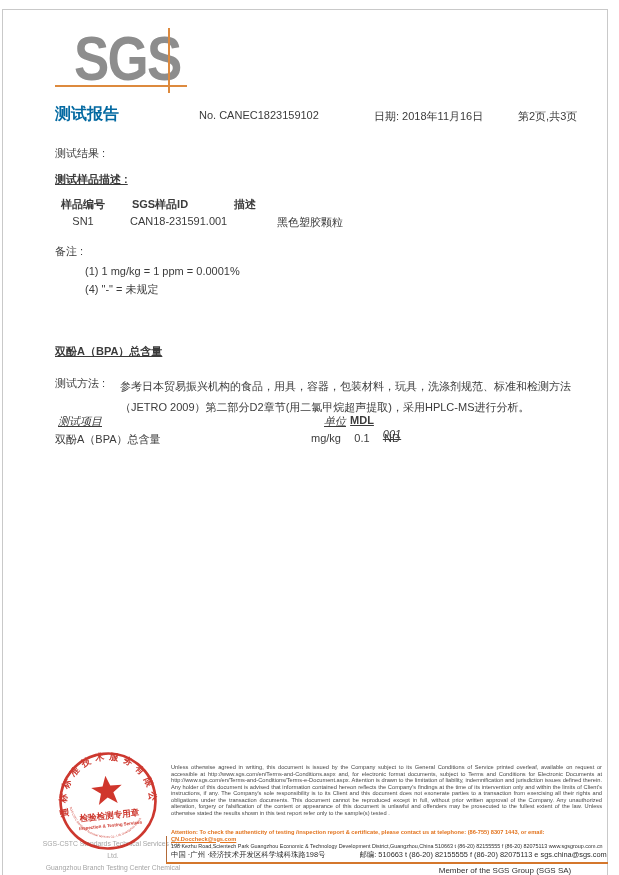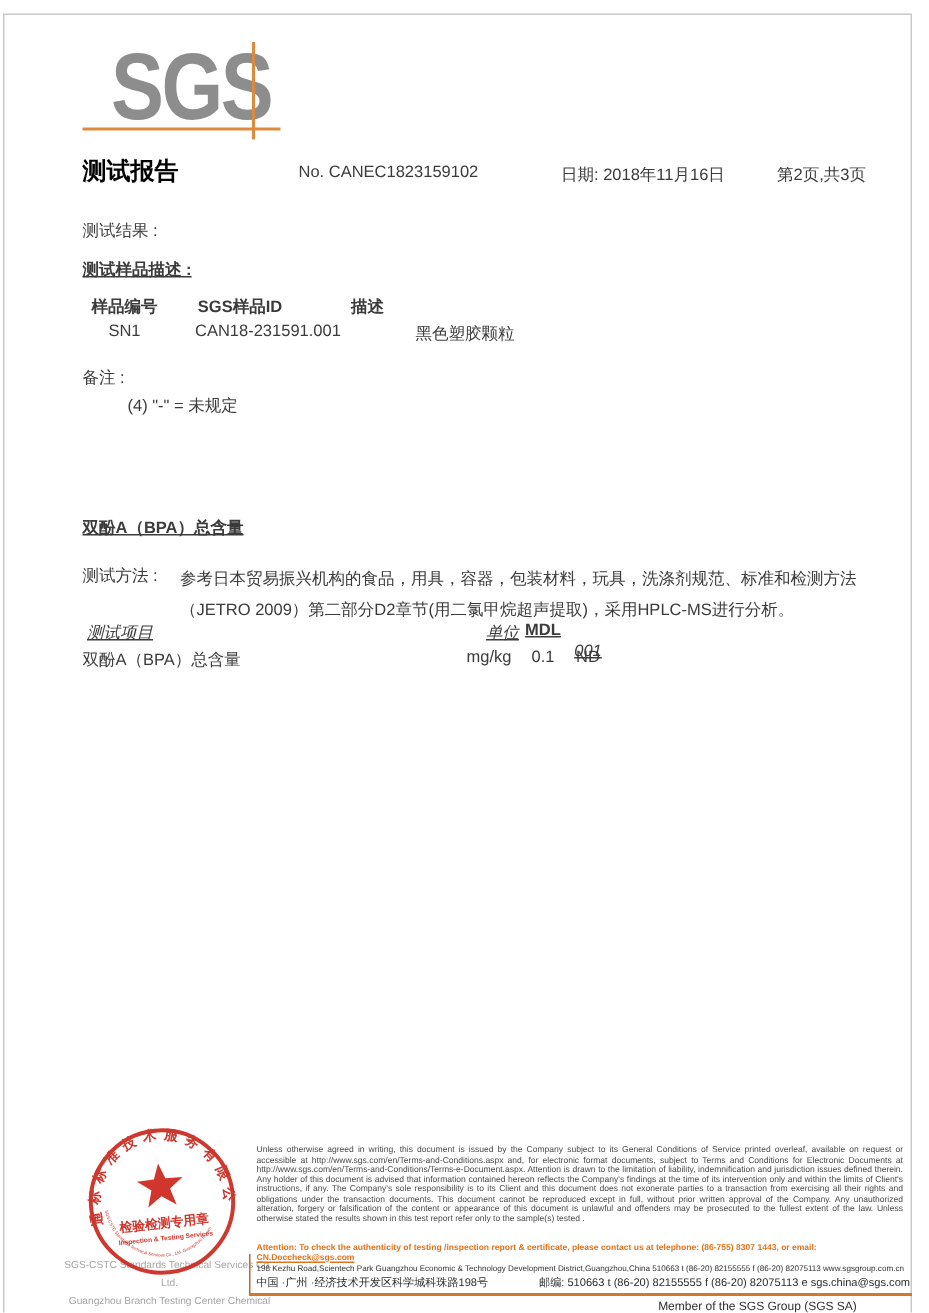--- a/index.html
+++ b/index.html
@@ -14,21 +14,21 @@
   }
   .abs { position:absolute; }
   
   .sgs-logo {
     left:74px; top:30px; font-size:63px; line-height:56px; font-weight:bold;
     color:#8d8d8d; letter-spacing:-2px; transform:scaleX(0.84); transform-origin:left top;
   }
   .logo-hline { left:55px; top:85px; width:132px; height:2px; background:#dd8a3e; }
   .logo-vline { left:168px; top:28px; width:2px; height:65px; background:#dd8a3e; }
   
-  .doc-title { left:55px; top:104px; font-size:16px; font-weight:bold; color:#000000; }
+  .doc-title { left:55px; top:104px; font-size:16px; font-weight:bold; color:#0369a1; }
   .report-no { left:199px; top:109px; font-size:11px; }
   .report-date { left:374px; top:109px; font-size:11px; }
   .page-count { left:518px; top:109px; font-size:11px; }
   
   .txt11 { font-size:11px; }
   .b { font-weight:bold; }
   .u { text-decoration:underline; }
   .i { font-style:italic; }
   .test-result-label { left:55px; top:146px; }
   .sample-desc-head { left:55px; top:172px; }
@@ -92,20 +92,21 @@
 
 <div class="st-h1 abs txt11 b">样品编号</div>
 <div class="st-h2 abs txt11 b">SGS样品ID</div>
 <div class="st-h3 abs txt11 b">描述</div>
 <div class="st-v1 abs txt11">SN1</div>
 <div class="st-v2 abs txt11">CAN18-231591.001</div>
 <div class="st-v3 abs txt11">黑色塑胶颗粒</div>
 
 <div class="remarks-label abs txt11">备注 :</div>
 <div class="remarks abs txt11">
+  <div>(1) 1 mg/kg = 1 ppm = 0.0001%</div>
   <div>(4) "-" = 未规定</div>
 </div>
 
 <div class="bpa-head abs txt11 b u">双酚A（BPA）总含量</div>
 <div class="method-label abs txt11">测试方法 :</div>
 <div class="method-text abs txt11">参考日本贸易振兴机构的食品，用具，容器，包装材料，玩具，洗涤剂规范、标准和检测方法（JETRO 2009）第二部分D2章节(用二氯甲烷超声提取)，采用HPLC-MS进行分析。</div>
 
 <div class="rt-h1 abs txt11 i u">测试项目</div>
 <div class="rt-h2 abs txt11 i u">单位</div>
 <div class="rt-h3 abs txt11 b u">MDL</div>

